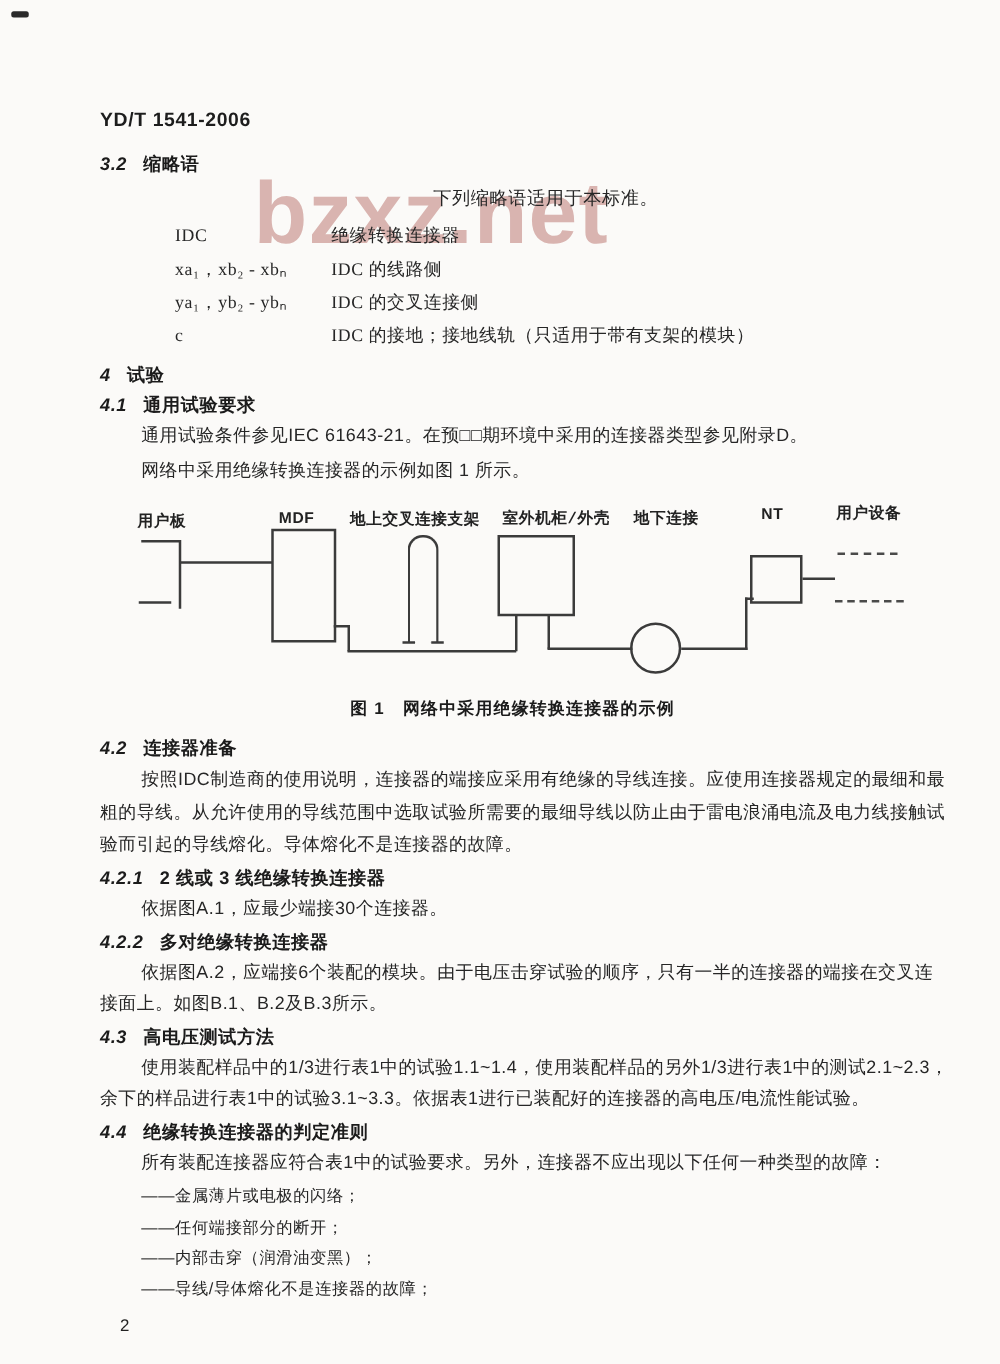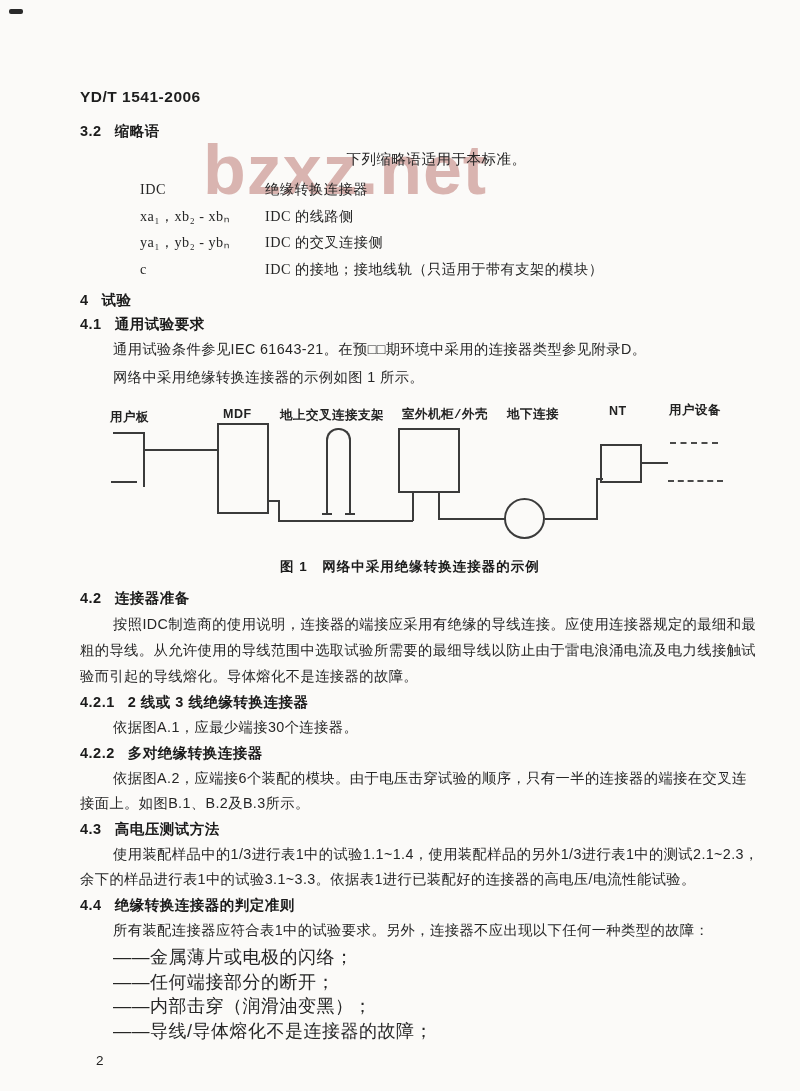--- a/index.html
+++ b/index.html
@@ -23,21 +23,21 @@
     font-size: 70px; font-weight: 700;
     letter-spacing: 1px;
     color: #d9b4b0;
     z-index: 0;
     user-select: none;
     filter: blur(0.4px);
   }
   .content { position: relative; z-index: 1; }
   .doc-number { padding-top: 88px; font-size: 15.5px; font-weight: 700; letter-spacing: 0.5px; color: #1d1d1d; }
   .sec-h { font-weight: 700; color: #1b1b1b; font-size: 14.5px; letter-spacing: 0.5px; }
-  .sec-no { margin-right: 13px; }
+  .sec-no { margin-right: 13px; font-style: italic; }
   .h32 { margin-top: 16px; }
   .intro { margin-top: 6px; padding-left: 33px; font-size: 14.5px; line-height: 24px; letter-spacing: 0.5px; text-align: center; }
   .abbr { margin-top: 5px; font-family: Liberation Serif, serif; }
   .abbr-row { display: flex; padding-left: 60px; line-height: 26.5px; font-size: 14.2px; letter-spacing: 0.5px; }
   .abbr-term { width: 125px; flex: 0 0 125px; }
   .abbr-def { flex: 1; }
   .h4 { margin-top: 9px; }
   .h41 { margin-top: 5px; }
   .para { font-size: 14.3px; line-height: 25px; letter-spacing: 0.4px; text-indent: 33px; margin-top: 3px; }
   .para.tight { line-height: 26px; }
@@ -50,21 +50,21 @@
   .v-ln { border-left: 2px solid #3b3b3b; width: 0; }
   .box { position: absolute; border: 2px solid #3b3b3b; background: transparent; }
   .dome { position: absolute; border-left: 2px solid #3b3b3b; border-right: 2px solid #3b3b3b; border-top: 2px solid #3b3b3b; border-radius: 12px 12px 0 0; }
   .circ { position: absolute; border: 2px solid #3b3b3b; border-radius: 50%; }
   .dash { border-top: 2px dashed #4a4a4a; height: 0; position: absolute; }
   .fig-caption { margin-top: 7px; text-align: center; width: 660px; font-weight: 700; font-size: 13.5px; letter-spacing: 1px; color: #1b1b1b; }
 
   .h42 { margin-top: 13px; }
   .h421 { margin-top: 4px; }
   .bullets { margin-top: 2px; }
-  .bullet { padding-left: 33px; font-size: 18px; line-height: 24.5px; letter-spacing: 0.5px; }
+  .bullet { padding-left: 33px; font-size: 13px; line-height: 24.5px; letter-spacing: 0.5px; }
   .page-num { margin-top: 10px; padding-left: 16px; font-size: 13.5px; color: #222; }
 </style>
 </head>
 <body>
 
 <div class="page">
   <div class="speck"></div>
   <div class="watermark">bzxz.net</div>
 
   <div class="content">

